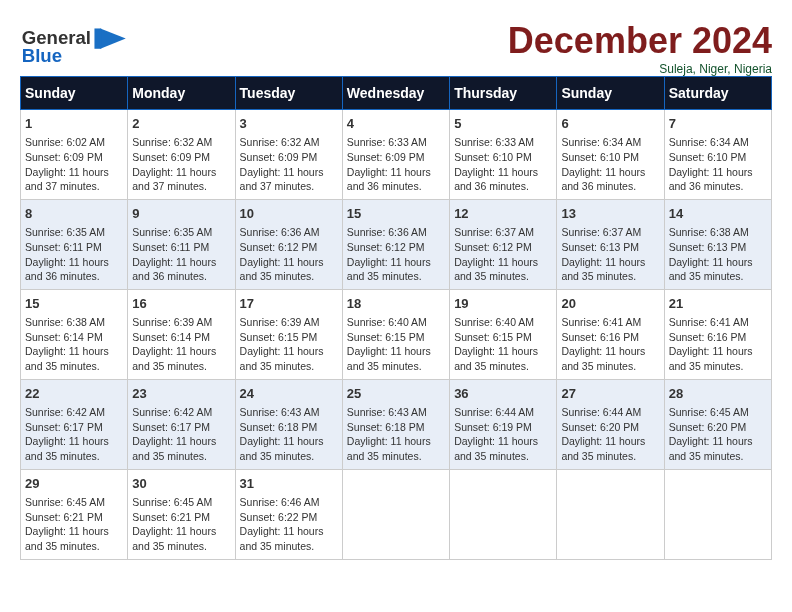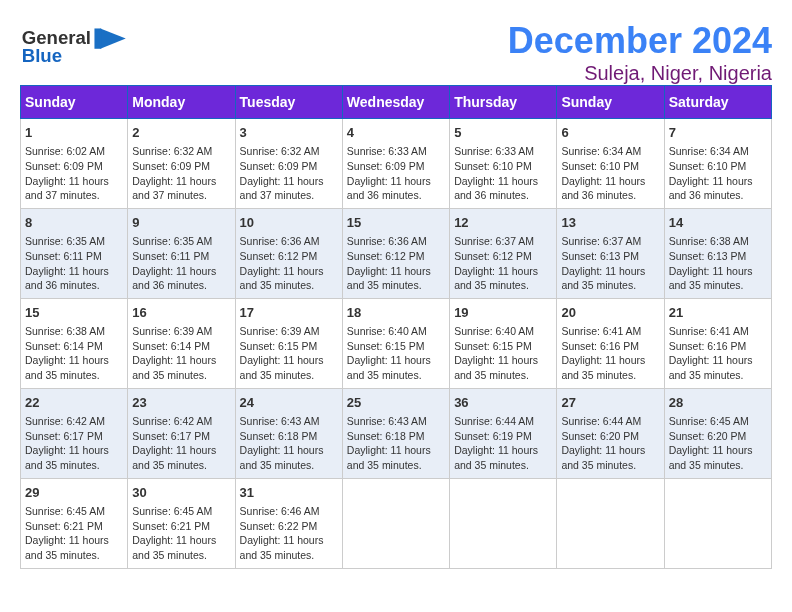--- a/index.html
+++ b/index.html
@@ -21,33 +21,33 @@
     }
     .logo-svg {
       width: 110px;
     }
     .title-section {
       text-align: right;
     }
     .month-title {
       font-size: 36px;
       font-weight: bold;
-      color: #3b82f6;
+      color: #7f1d1d;
     }
     .location {
-      font-size: 20px;
-      color: #701a75;
+      font-size: 12px;
+      color: #14532d;
     }
     table {
       width: 100%;
       border-collapse: collapse;
       table-layout: fixed;
     }
     thead tr {
-      background-color: #6d28d9;
+      background-color: #0f172a;
       color: #fff;
     }
     thead th {
       padding: 8px 4px;
       text-align: left;
       font-size: 14px;
       font-weight: bold;
       border: 1px solid #1565c0;
     }
     tbody tr {

